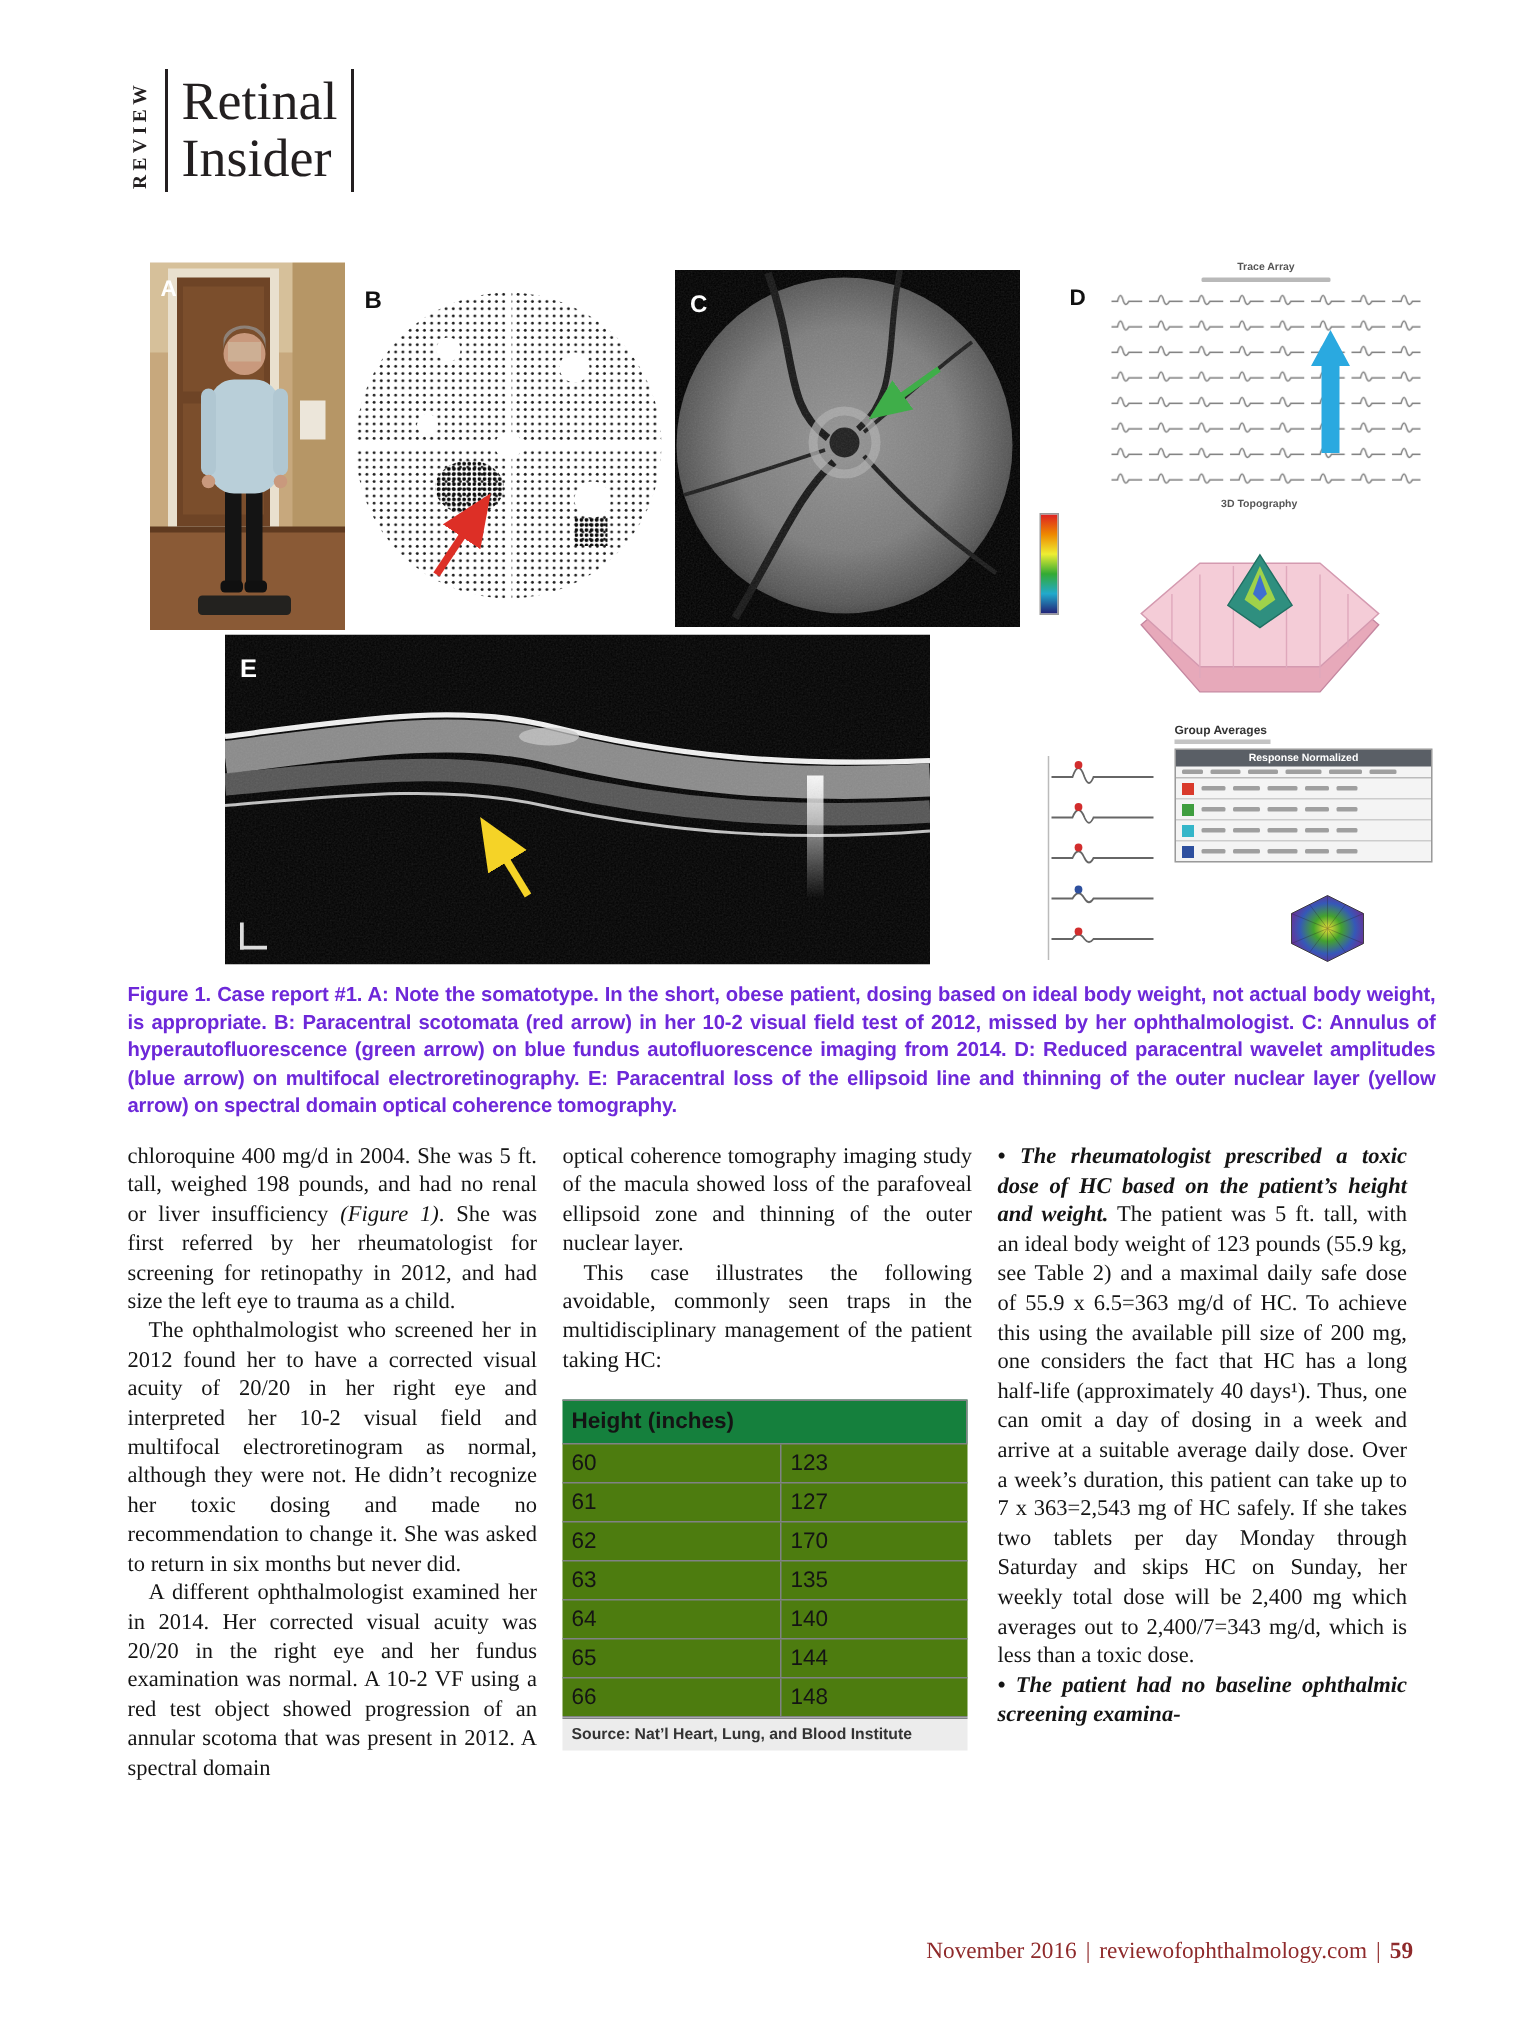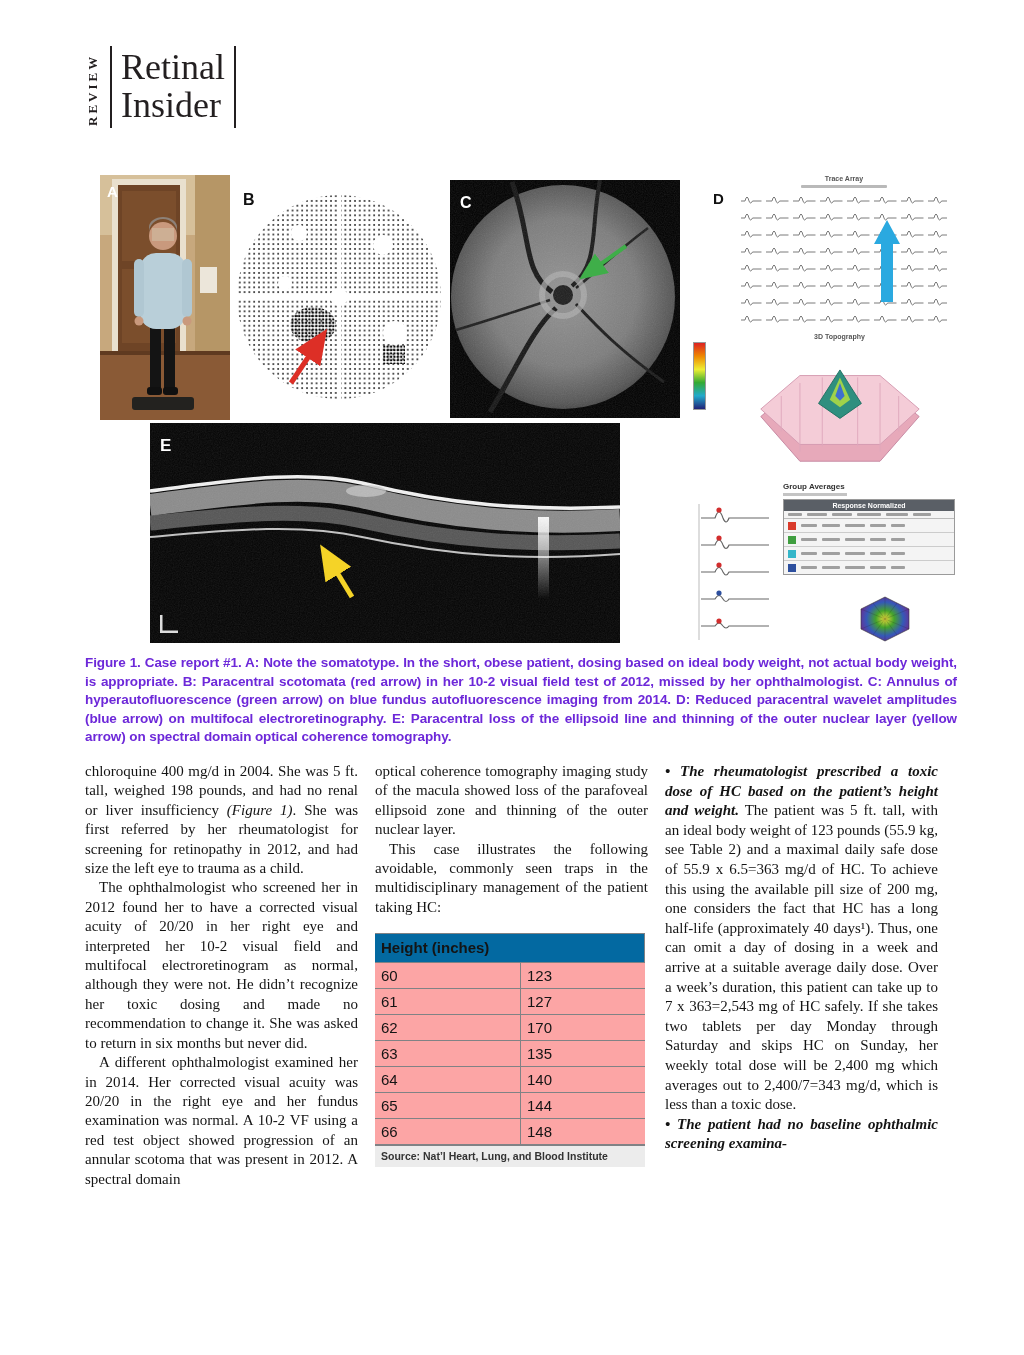--- a/index.html
+++ b/index.html
@@ -60,25 +60,25 @@
   .col p.ind{text-indent:14px;}
   .lead{font-weight:700;font-style:italic;}
   .boldital{font-weight:700;font-style:italic;}
 
   
   .t2{margin-top:16px;font-family:"Liberation Sans",sans-serif;}
   .t2-banner{background:#20406e;color:#fff;font:700 15.5px/19px "Liberation Sans",sans-serif;
              padding:7px 10px 8px 10px;width:258px;
              clip-path:polygon(0 0,calc(100% - 16px) 0,100% 100%,0 100%);}
   .t2-table{width:270px;border-bottom:1px solid #808285;}
-  .t2-hrow{display:flex;background:#0369a1;border-top:1px solid #808285;justify-content:flex-end;}
+  .t2-hrow{display:flex;background:#15803d;border-top:1px solid #808285;justify-content:flex-end;}
   .t2-hcell{font:700 15px/18px "Liberation Sans",sans-serif;padding:5px 6px;}
   .t2-hcell:first-child{width:133px;border-right:1px solid #808285;}
   .t2-hcell:last-child{flex:1;}
-  .t2-row{display:flex;background:#fca5a5;border-top:1px solid #808285;}
+  .t2-row{display:flex;background:#4d7c0f;border-top:1px solid #808285;}
   .t2-cell{font:400 15px/17px "Liberation Sans",sans-serif;padding:4px 6px;}
   .t2-cell:first-child{width:133px;border-right:1px solid #808285;}
   .t2-cell:last-child{flex:1;}
   .t2-src{font:700 10.5px "Liberation Sans",sans-serif;color:#333;background:#ececec;
           padding:4px 6px 5px 6px;width:258px;border-top:1px solid #808285;}
 
   
   .footer{position:absolute;left:85px;top:1292px;width:857px;text-align:right;
           font:400 15.5px "Liberation Serif",serif;color:#8f2a2b;}
   .footer .sep{padding:0 6px;font-weight:400;}
@@ -397,14 +397,17 @@
       </div>
       <div class="t2-src">Source: Nat’l Heart, Lung, and Blood Institute</div>
     </div>
   </div>
 
   <div class="col col-3">
     <p><span class="lead">• The rheumatologist prescribed a toxic dose of HC based on the patient’s height and weight.</span><span> The patient was 5 ft. tall, with an ideal body weight of 123 pounds (55.9 kg, see Table 2) and a maximal daily safe dose of 55.9 x 6.5=363 mg/d of HC. To achieve this using the available pill size of 200 mg, one considers the fact that HC has a long half-life (approximately 40 days¹). Thus, one can omit a day of dosing in a week and arrive at a suitable average daily dose. Over a week’s duration, this patient can take up to 7 x 363=2,543 mg of HC safely. If she takes two tablets per day Monday through Saturday and skips HC on Sunday, her weekly total dose will be 2,400 mg which averages out to 2,400/7=343 mg/d, which is less than a toxic dose.</span></p>
     <p class="boldital">• The patient had no baseline ophthalmic screening examina-</p>
   </div>
 
+  <div class="footer">
+    <span>November 2016</span><span class="sep">|</span><span>reviewofophthalmology.com</span><span class="sep">|</span><span class="pg">59</span>
+  </div>
 
 </div>
 
 </body></html>

